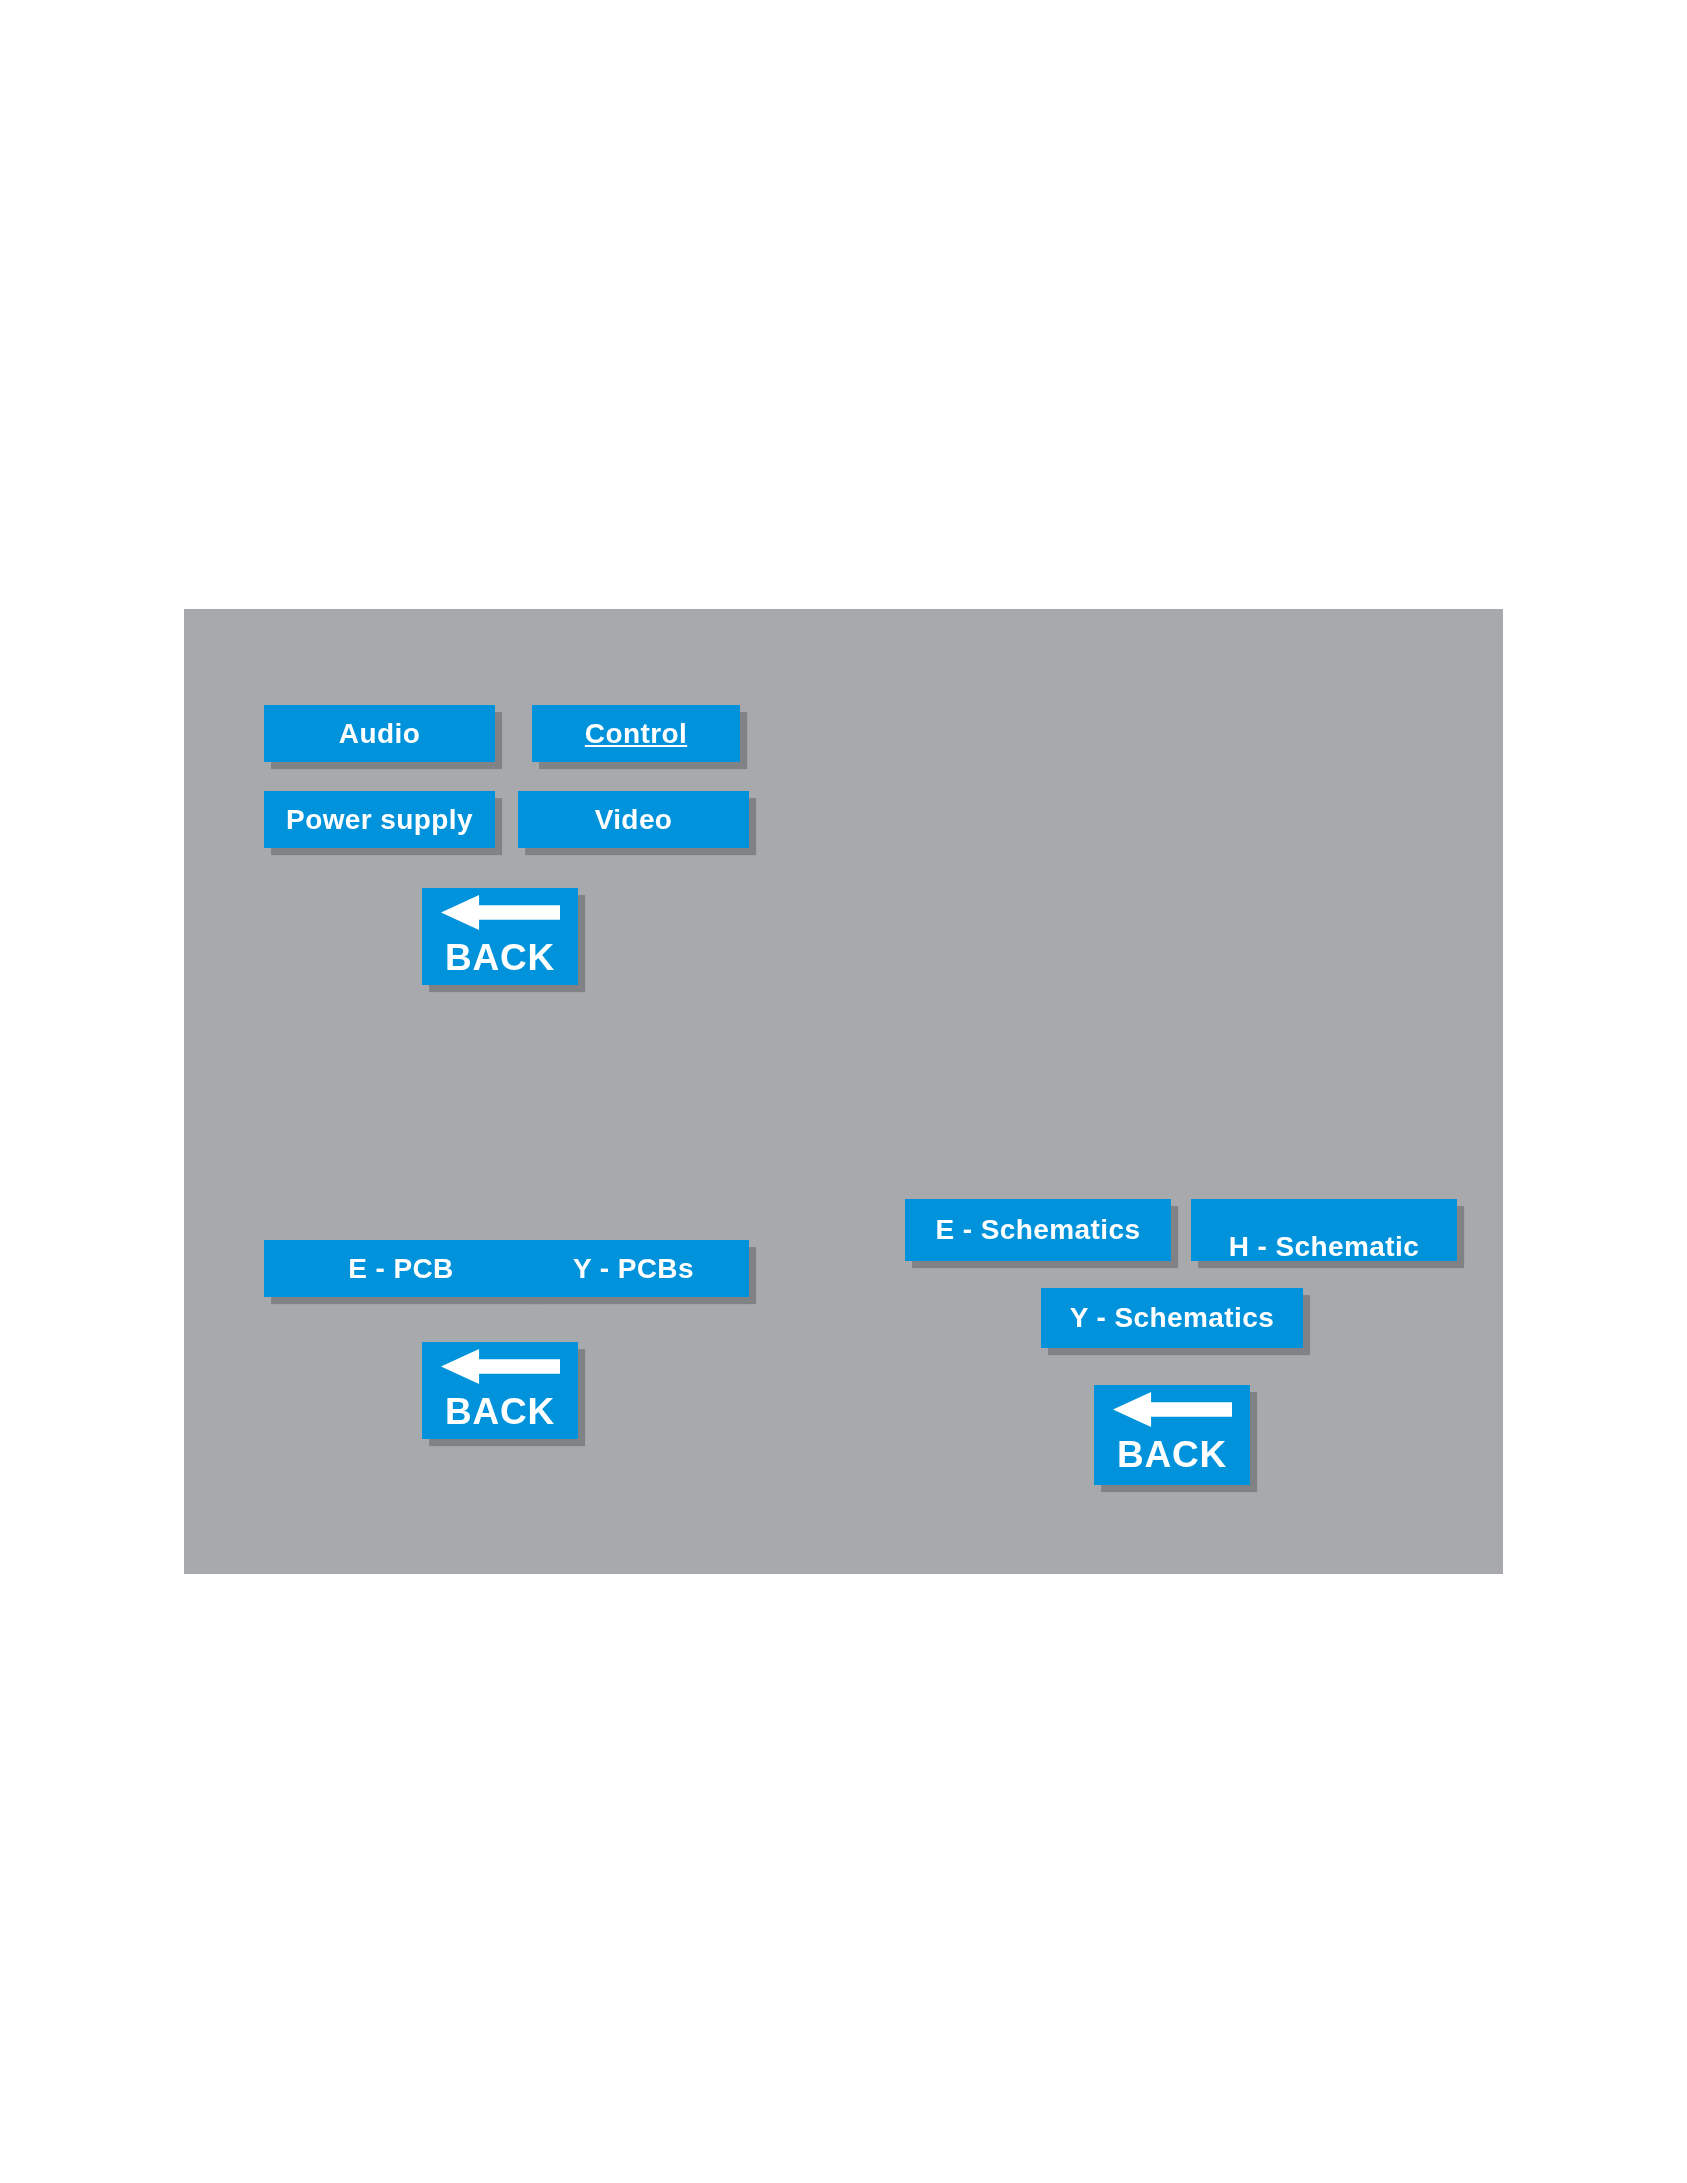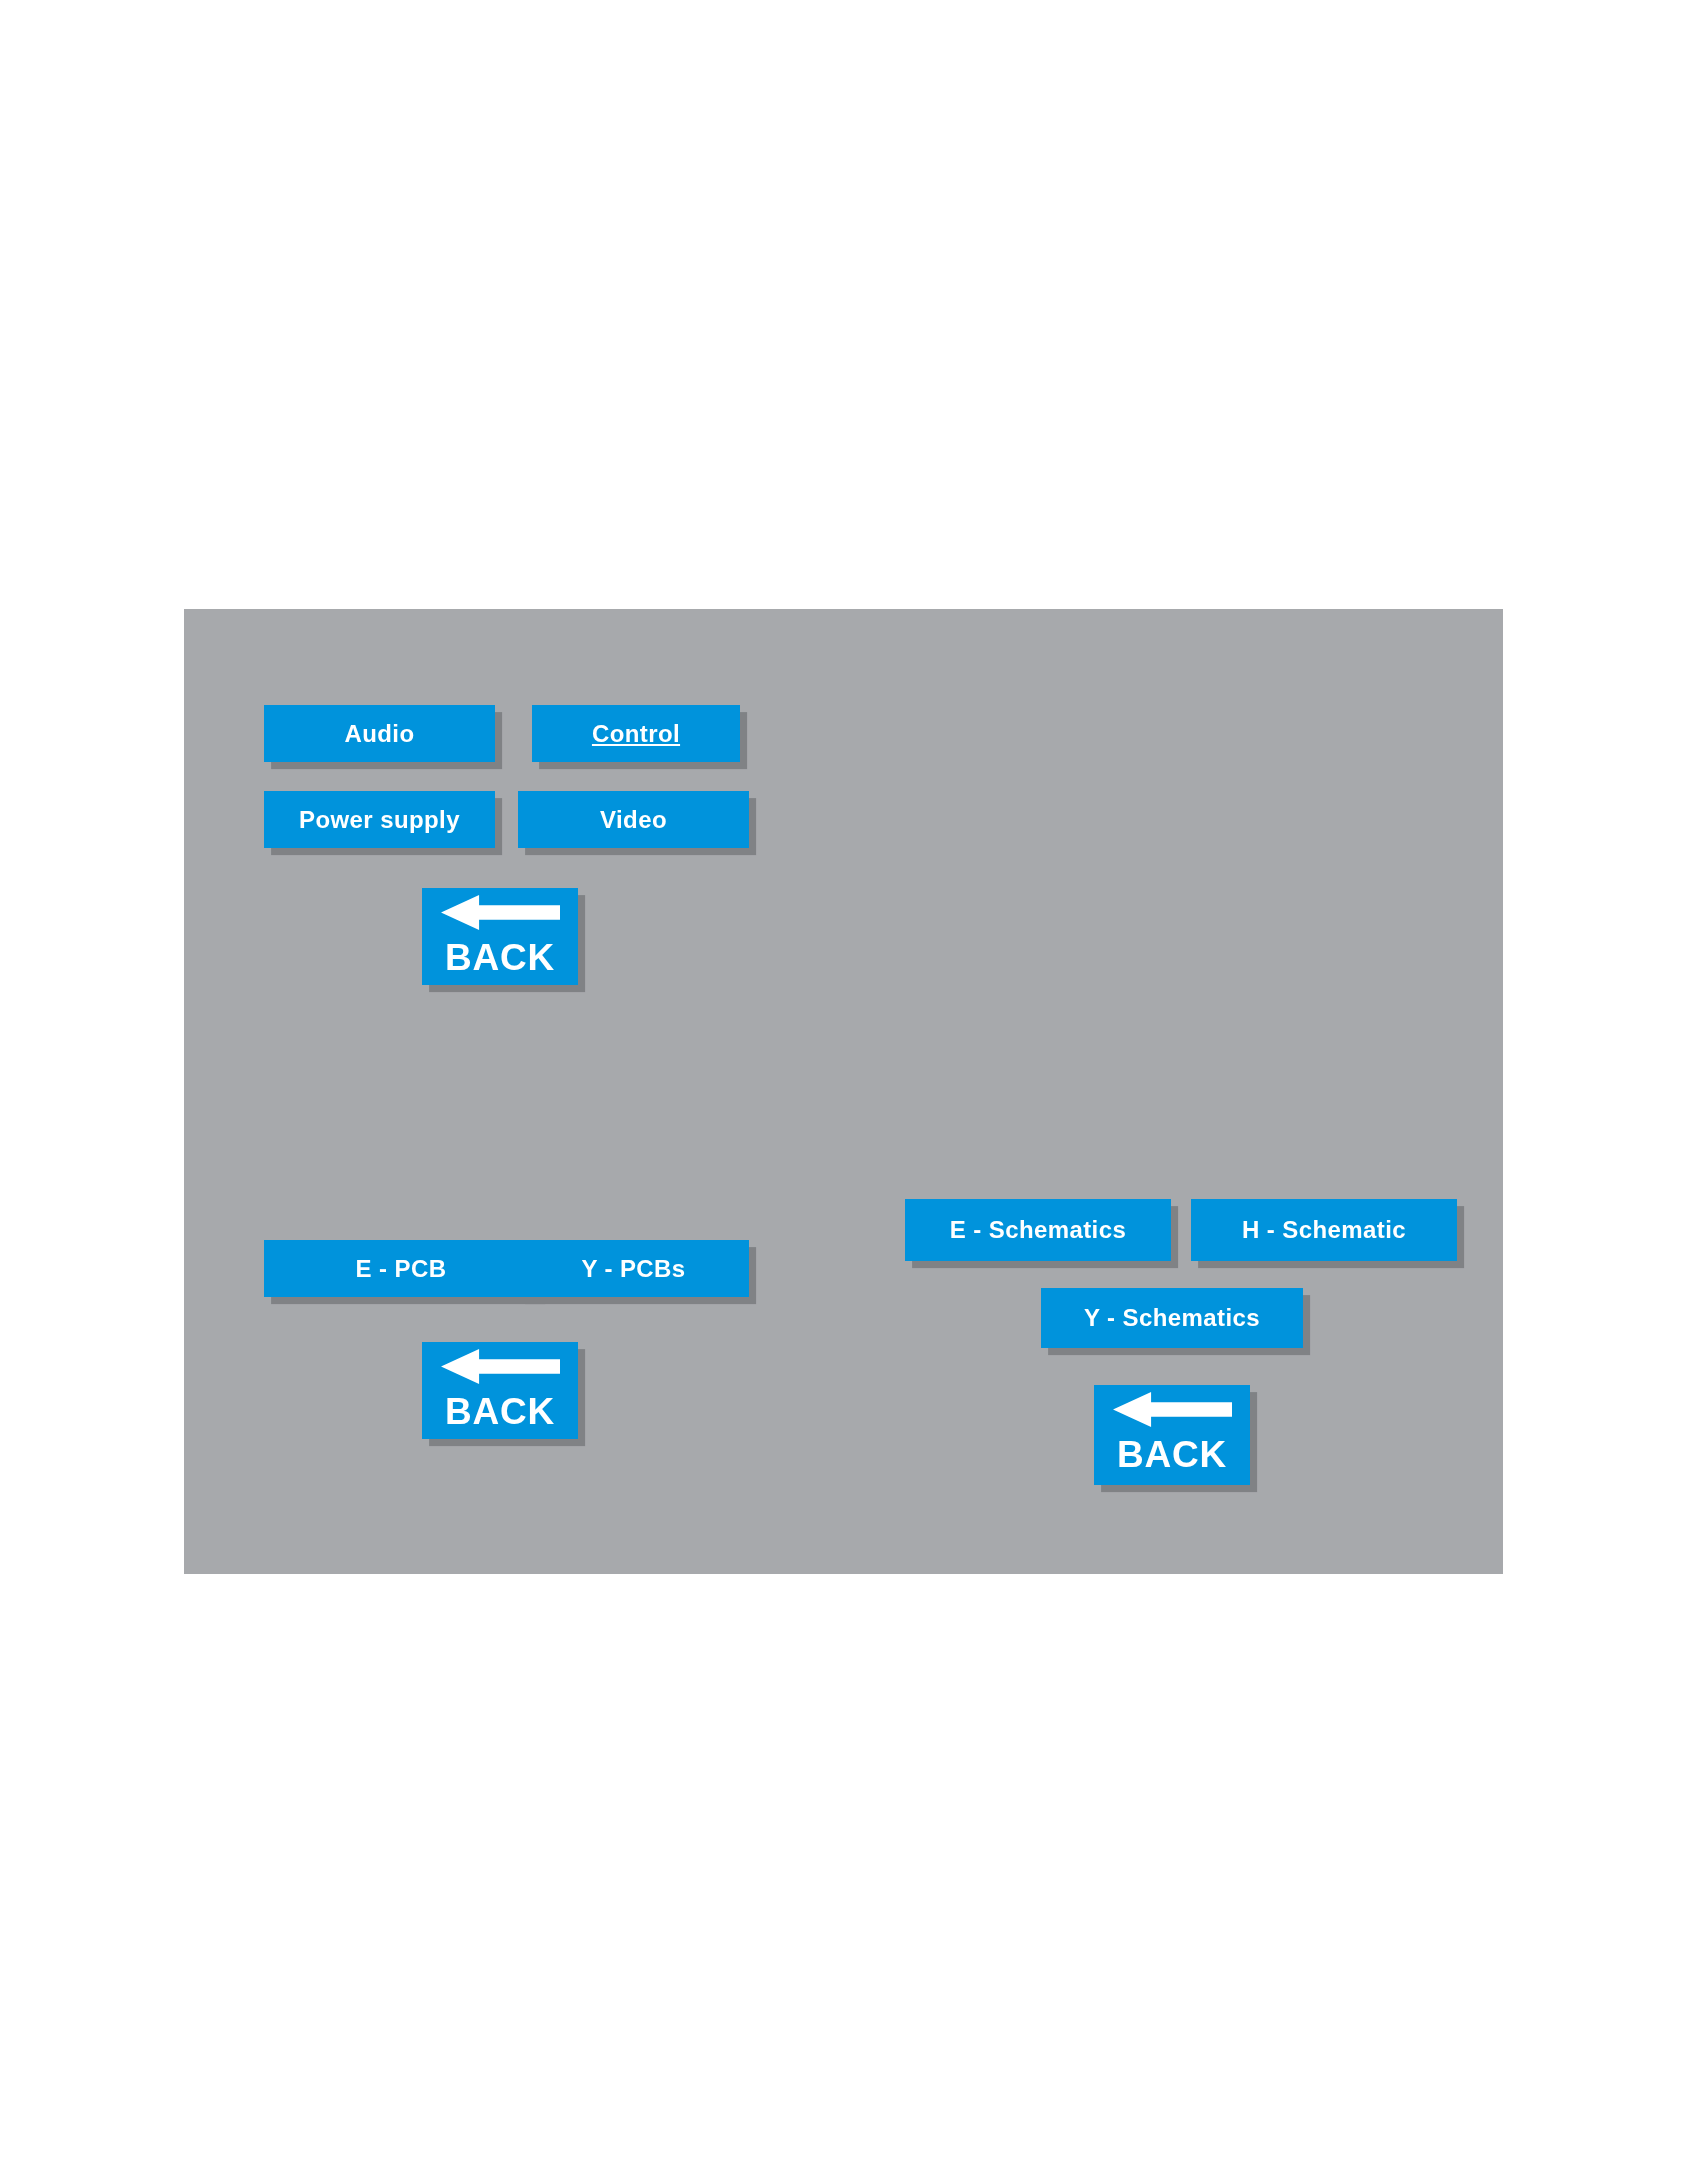--- a/index.html
+++ b/index.html
@@ -47,21 +47,21 @@
   .btn .label {
     font-family: "Liberation Sans", sans-serif;
     font-weight: bold;
     color: #ffffff;
     line-height: 1;
     white-space: nowrap;
   }
 
   
   .btn.plain .label {
-    font-size: 24px;
+    font-size: 28px;
     letter-spacing: 0.4px;
   }
 
   
   .btn.back {
     justify-content: flex-start;
     padding-top: 3px;
   }
 
   .btn.back .arrow-icon {
@@ -84,21 +84,21 @@
   #btn-video        { left:  334px; top: 182px; width: 231px; height:  57px; }
   #btn-back-1       { left:  238px; top: 279px; width: 156px; height: 97px; }
 
   
   #btn-e-pcb        { left:  80px; top: 631px; width: 274px; height:  57px; }
   #btn-y-pcbs       { left:  334px; top: 631px; width: 231px; height:  57px; }
   #btn-back-2       { left:  238px; top: 733px; width: 156px; height: 97px; }
 
   
   #btn-e-schematics { left:  721px; top: 590px; width: 266px; height:  62px; }
-  #btn-h-schematic  { left: 1007px; top: 590px; width: 266px; height:  62px; }
+  #btn-h-schematic  { left: 1007px; top: 590px; width: 266px; height:  62px; justify-content: flex-end; }
   #btn-y-schematics { left: 857px; top: 679px; width: 262px; height:  60px; }
   #btn-back-3       { left: 910px; top: 776px; width: 156px; height: 100px; }
 </style>
 </head>
 <body>
 
 <div id="panel">
 
   <div id="btn-audio" class="btn plain">
     <span class="label">Audio</span>

